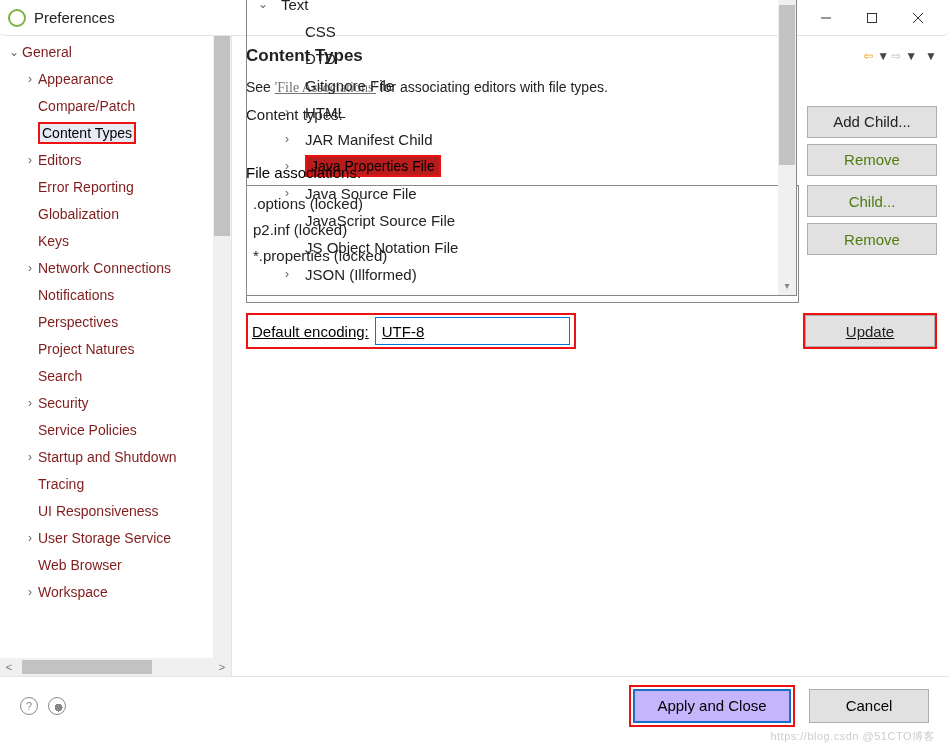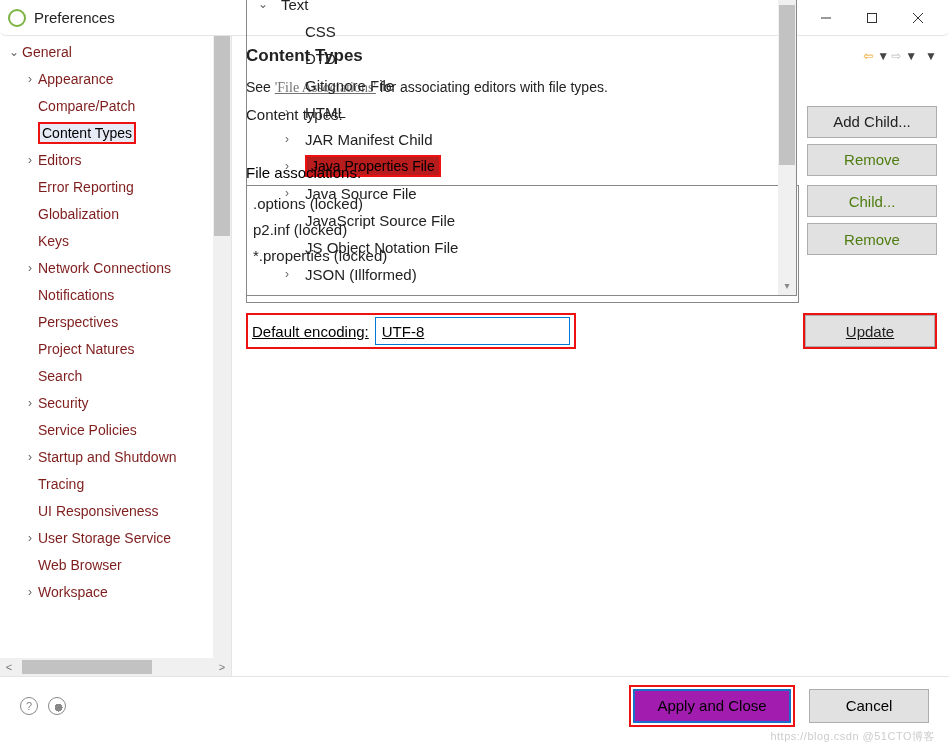--- a/index.html
+++ b/index.html
@@ -74,21 +74,21 @@
 .enc-input { width: 195px; height: 28px; border: 1px solid #0078d7; padding: 0 6px; font-size: 15px; }
 .enc-row .spacer { flex: 1; }
 .enc-row .update-wrap { border: 2px solid #e11; }
 .enc-row .btn { width: 130px; }
 
 
 .footer { height: 58px; border-top: 1px solid #e5e5e5; display: flex; align-items: center; padding: 0 20px; }
 .help-icons { display: flex; gap: 10px; }
 .help-icons .circ { width: 18px; height: 18px; border: 1.5px solid #888; border-radius: 50%; display: flex; align-items: center; justify-content: center; font-size: 11px; color: #888; }
 .footer .spacer { flex: 1; }
-.footer .apply-btn { height: 34px; width: 158px; border: 2px solid #1a6ec8; background: #a21caf; font-size: 15px; display: flex; align-items: center; justify-content: center; outline: 2px solid #e11; outline-offset: 2px; }
+.footer .apply-btn { height: 34px; width: 158px; border: 2px solid #1a6ec8; background: #c4b5fd; font-size: 15px; display: flex; align-items: center; justify-content: center; outline: 2px solid #e11; outline-offset: 2px; }
 .footer .cancel-btn { height: 34px; width: 120px; border: 1px solid #adadad; background: #e1e1e1; font-size: 15px; display: flex; align-items: center; justify-content: center; margin-left: 18px; }
 
 .watermark { position: absolute; right: 14px; bottom: 4px; font-size: 11px; color: #ccc; letter-spacing: 0.5px; }
 </style>
 </head>
 <body>
 
 <div class="titlebar">
   <div class="app-icon"></div>
   <div class="title">Preferences</div>

